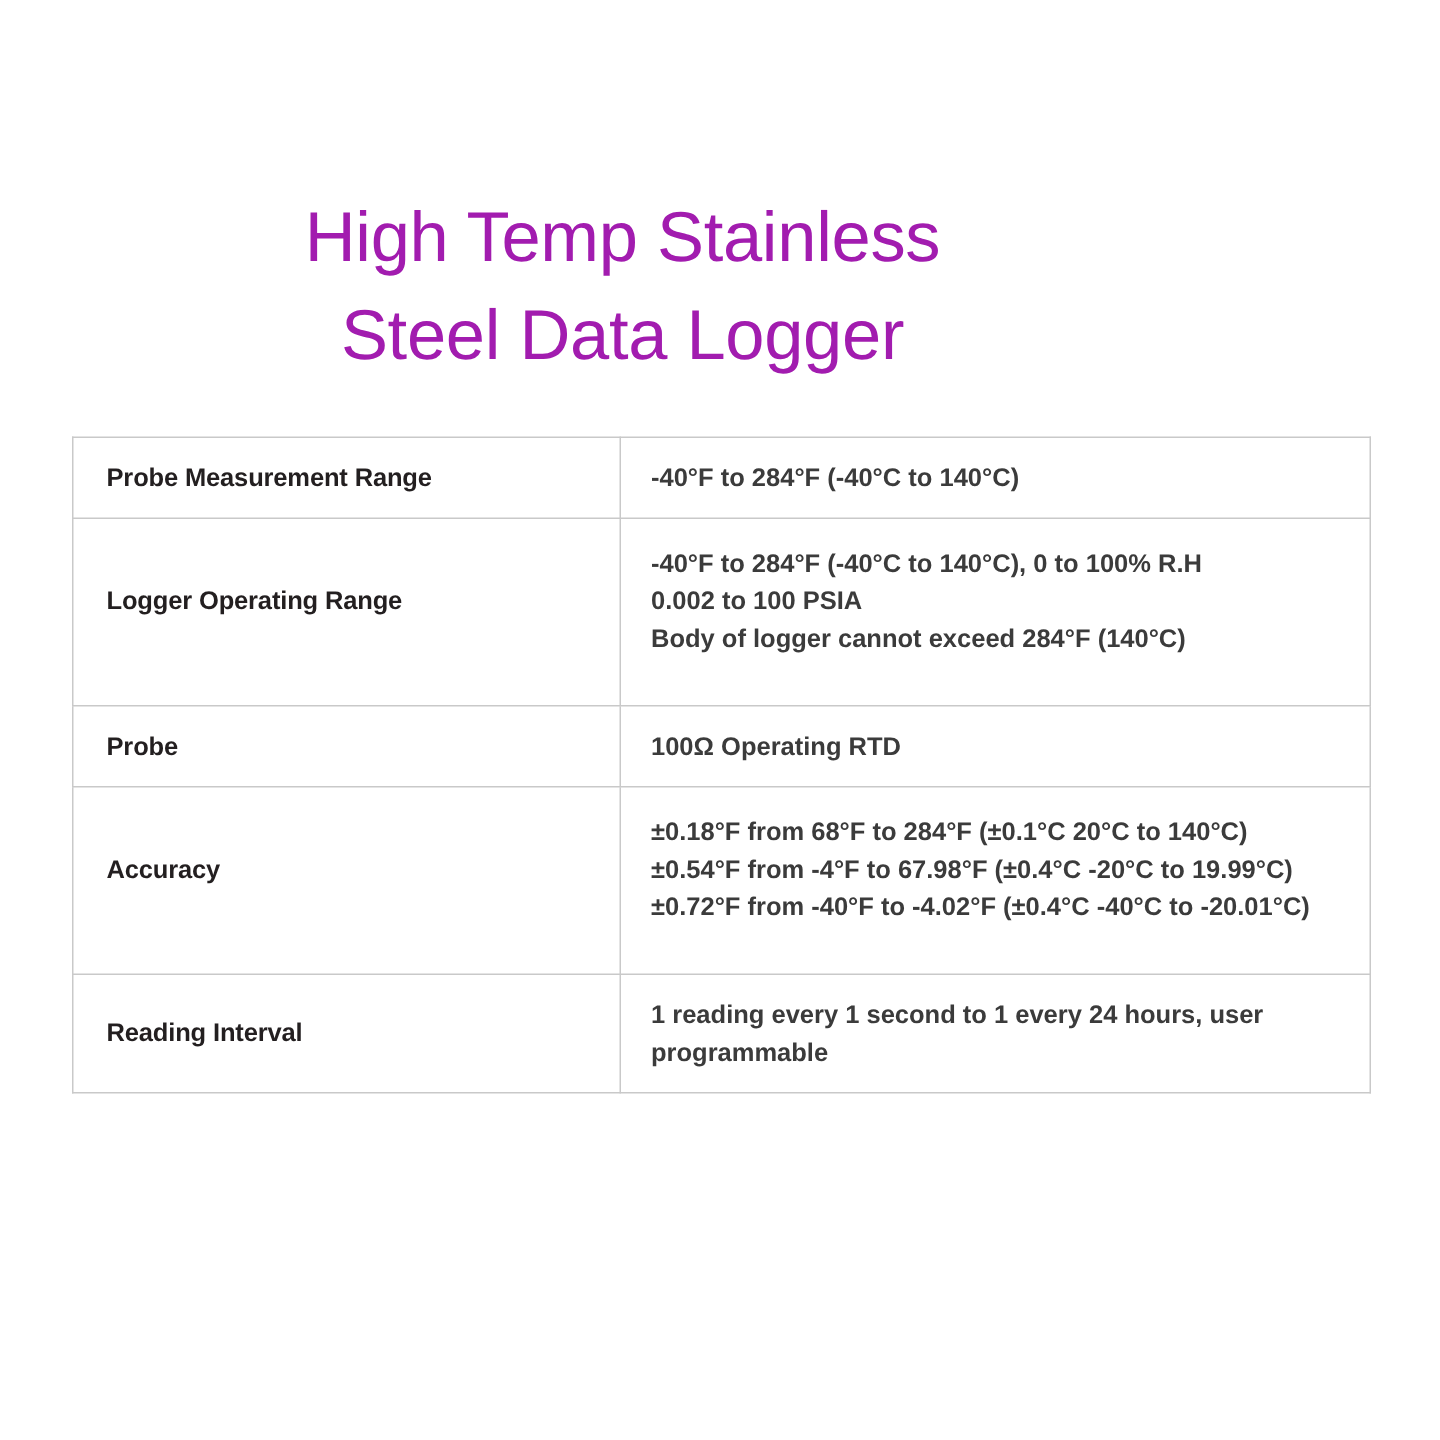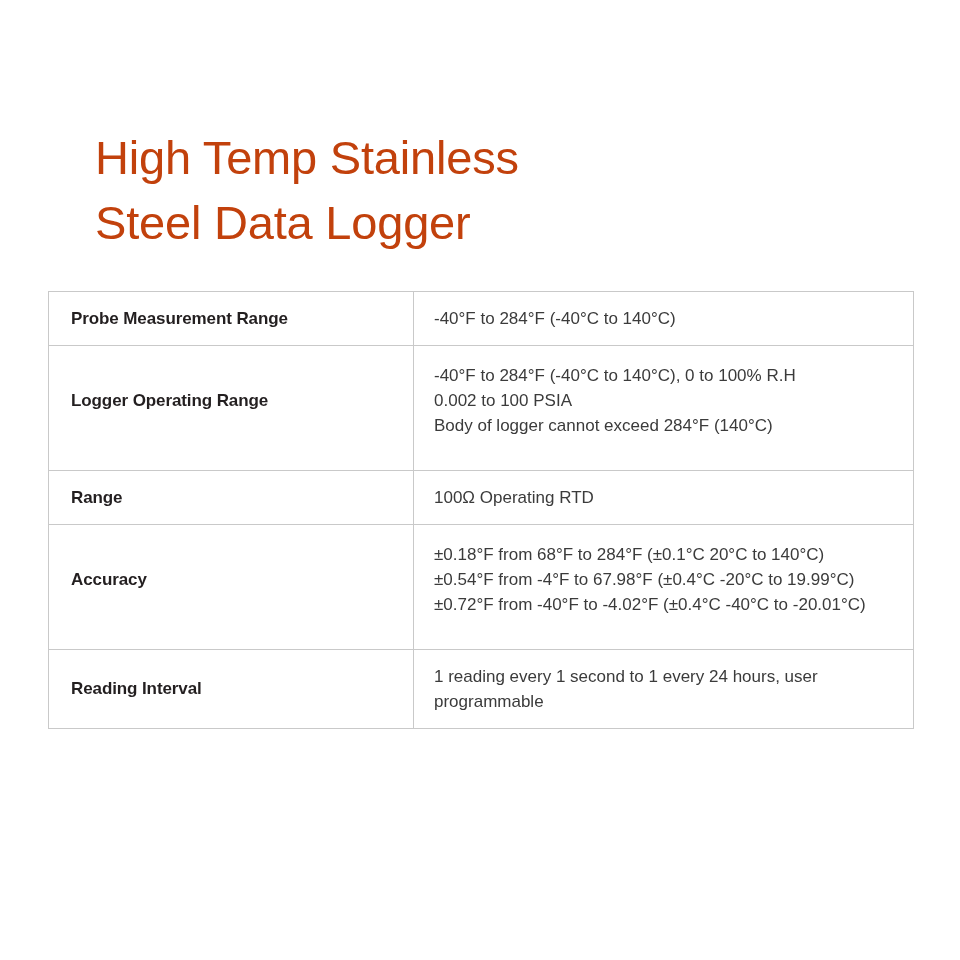--- a/index.html
+++ b/index.html
@@ -18,25 +18,26 @@
     width: 960px;
     height: 960px;
     overflow: hidden;
     box-sizing: border-box;
   }
   .title {
     position: absolute;
     left: 95px;
     top: 94px;
     width: 640px;
-    color: #c2410c;
+    color: #a21caf;
     font-size: 47px;
     line-height: 65px;
     font-weight: 400;
     letter-spacing: -0.2px;
+    text-align: center;
   }
   .title .line {
     display: block;
     white-space: nowrap;
   }
   .spec-table {
     position: absolute;
     left: 48px;
     top: 291px;
     width: 866px;
@@ -60,20 +61,21 @@
   .spec-table td.value {
     padding-left: 20px;
     padding-right: 14px;
     font-size: 17px;
     color: #3b3b3b;
     line-height: 25px;
   }
   .spec-table td.value .vline {
     display: block;
     white-space: nowrap;
+    font-weight: bold;
   }
   .row-tall td { padding-top: 17px; padding-bottom: 32px; }
 </style>
 </head>
 <body>
 
 <div class="page">
 
   <h1 class="title">
     <span class="line">High Temp Stainless</span>
@@ -93,21 +95,21 @@
       <tr class="row-tall">
         <td class="label">Logger Operating Range</td>
         <td class="value">
           <span class="vline">-40°F to 284°F (-40°C to 140°C), 0 to 100% R.H</span>
           <span class="vline">0.002 to 100 PSIA</span>
           <span class="vline">Body of logger cannot exceed 284°F (140°C)</span>
         </td>
       </tr>
 
       <tr>
-        <td class="label">Range</td>
+        <td class="label">Probe</td>
         <td class="value">
           <span class="vline">100Ω Operating RTD</span>
         </td>
       </tr>
 
 
       <tr class="row-tall">
         <td class="label">Accuracy</td>
         <td class="value">
           <span class="vline">±0.18°F from 68°F to 284°F (±0.1°C  20°C to 140°C)</span>

